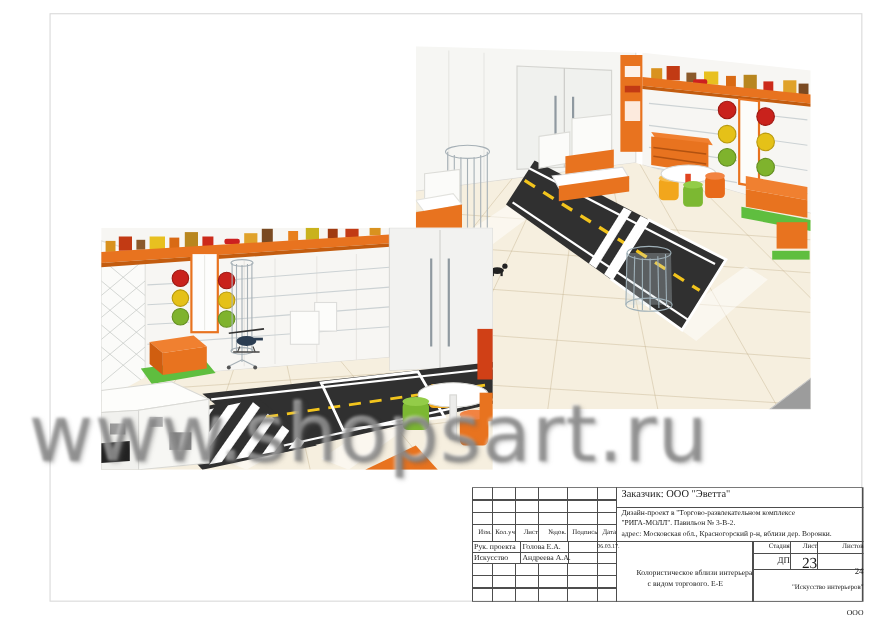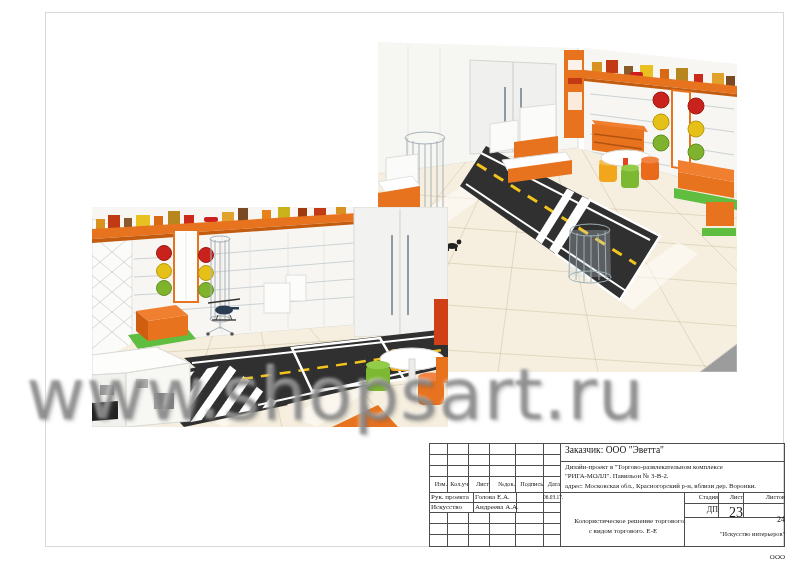--- a/index.html
+++ b/index.html
@@ -463,20 +463,20 @@
     <div class="tbt" style="left:46px;top:61px;font-size:7px;">Андреева А.А.</div>
 
     <div class="tbt c" style="left:255px;top:51px;width:34px;font-size:6.3px;">Стадия</div>
     <div class="tbt c" style="left:289px;top:51px;width:25px;font-size:6.3px;">Лист</div>
     <div class="tbt c" style="left:314px;top:51px;width:42px;font-size:6.3px;">Листов</div>
 
     <div class="tbt c" style="left:255px;top:63px;width:34px;font-size:8px;">ДП</div>
     <div class="tbt c" style="left:289px;top:63px;width:25px;font-size:14px;">23</div>
     <div class="tbt c" style="left:314px;top:62px;width:42px;font-size:8px;margin-top:11px;">24</div>
 
-    <div class="tbt c" style="left:131px;top:75px;width:124px;font-size:7px;">Колористическое решение торгового</div>
+    <div class="tbt c" style="left:131px;top:75px;width:124px;font-size:7px;">Колористическое вблизи интерьера</div>
     <div class="tbt c" style="left:135px;top:85px;width:110px;font-size:7px;text-align:center;padding-left:8px;box-sizing:border-box;">с видом торгового. Е-Е</div>
 
     <div class="tbt c" style="left:255px;top:79px;width:101px;font-size:7px;margin-top:32px;">ООО</div>
     <div class="tbt c" style="left:255px;top:88px;width:101px;font-size:6.3px;">"Искусство интерьеров"</div>
   </div>
 
 </div>
 
 </body></html>

